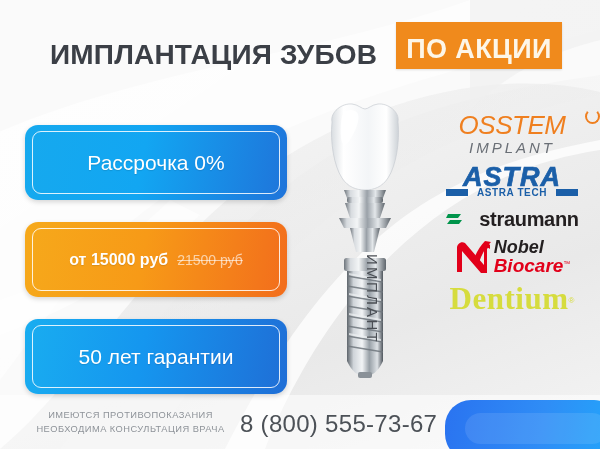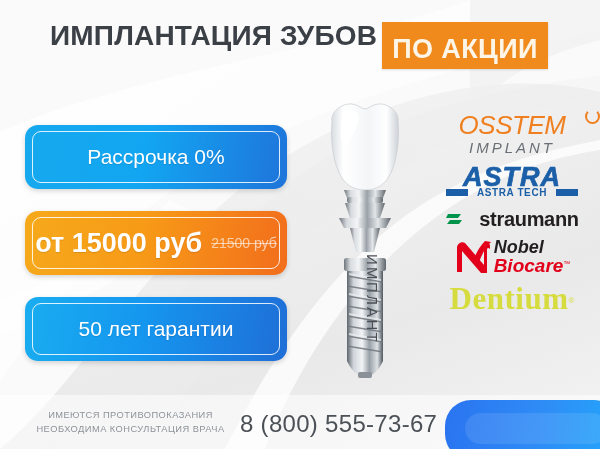--- a/index.html
+++ b/index.html
@@ -12,52 +12,52 @@
     position:relative;width:600px;height:449px;overflow:hidden;
     background:linear-gradient(160deg,#fbfbfb 0%,#f1f1f1 40%,#e9e9e9 70%,#f4f4f4 100%);
   }
   
   .bg-layer{position:absolute;inset:0;overflow:hidden;pointer-events:none;}
   .bg-layer svg{position:absolute;top:0;left:0;}
 
   
   .headline{
     position:absolute;left:50px;top:22px;
-    display:flex;align-items:flex-start;gap:5px;
+    display:flex;align-items:flex-end;gap:19px;
   }
   .headline-main{
     font-size:28px;font-weight:bold;color:#3b3f46;
     letter-spacing:0.2px;white-space:nowrap;line-height:1;
   }
   .headline-badge{
     background:#f08a1c;color:#fdf6e8;
     font-size:27px;font-weight:bold;letter-spacing:0.4px;
     padding:14px 10px 6px 10px;white-space:nowrap;line-height:1;
     box-shadow:0 1px 2px rgba(0,0,0,.12);
   }
 
   
   .offers{position:absolute;left:25px;top:125px;width:262px;}
   .offer{
-    position:relative;height:64px;border-radius:13px;
+    position:relative;height:75px;border-radius:13px;
     margin-bottom:22px;display:flex;align-items:center;justify-content:center;
     box-shadow:0 2px 5px rgba(0,0,0,.16);
   }
   .offer.blue1{background:linear-gradient(100deg,#16a9ee 0%,#12a6f2 45%,#1f74da 100%);}
   .offer.blue2{background:linear-gradient(100deg,#19adf0 0%,#1596ef 45%,#1f6ed6 100%);}
   .offer.orange{background:linear-gradient(100deg,#f6a91b 0%,#f79a17 45%,#f26d1c 100%);}
   .offer::before{
     content:"";position:absolute;left:7px;right:7px;top:6px;bottom:6px;
     border:1.6px solid rgba(255,255,255,.85);border-radius:9px;pointer-events:none;
   }
   .offer-label{
     position:relative;color:#ffffff;font-size:21px;z-index:2;
     text-shadow:0 1px 1px rgba(0,0,0,.12);white-space:nowrap;
   }
-  .offer-label.bold{font-weight:bold;font-size:27px;}
+  .offer-label.bold{font-weight:bold;font-size:16px;}
   .offer-old{
     position:relative;z-index:2;margin-left:9px;
     color:rgba(255,255,255,.62);font-size:14px;
     text-decoration:line-through;text-decoration-thickness:1.3px;
     white-space:nowrap;
   }
 
   
   .implant{position:absolute;left:300px;top:100px;width:130px;height:290px;}
   .implant svg{display:block;}

